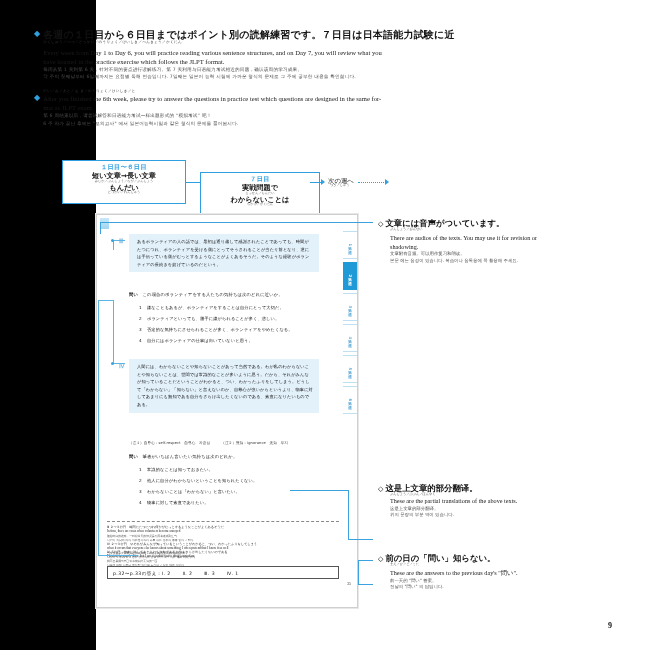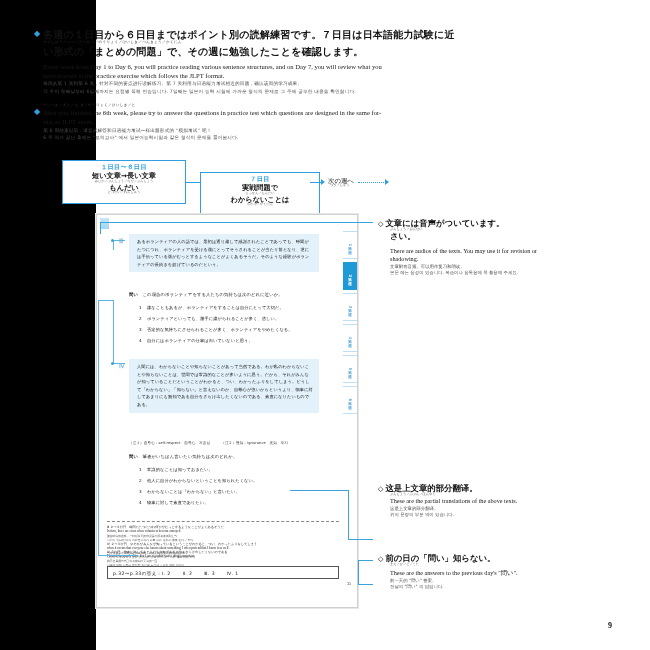--- a/index.html
+++ b/index.html
@@ -191,21 +191,20 @@
 <div id="root">
   <div class="sheet"></div>
 
   <div class="top-block">
 
     <div class="bullet-row">
       <span class="diamond">◆</span>
       <div style="flex:1">
         <div class="jp-head">各週の１日目から６日目まではポイント別の読解練習です。７日目は日本語能力試験に近</div>
         <div class="furi">かくしゅう／べつ／どっかい／のうりょく／けいしき／べんきょう／かくにん</div>
-        <div class="jp-head">い形式の「まとめの問題」で、その週に勉強したことを確認します。</div>
         <div style="height:3px"></div>
         <div class="en-line">Every week from Day 1 to Day 6, you will practice reading various sentence structures, and on Day 7, you will review what you</div>
         <div class="en-line">have learned in the practice exercise which follows the JLPT format.</div>
         <div class="cn-line">每周从第 1 天到第 6 天，针对不同的要点进行读解练习。第 7 天利用与日语能力考试相近的问题，确认该周的学习成果。</div>
         <div class="kr-line">각 주의 첫째날부터 6일째까지는 요점별 독해 연습입니다. 7일째는 일본어 능력 시험에 가까운 형식의 문제로 그 주에 공부한 내용을 확인합니다.</div>
       </div>
     </div>
 
     <div class="para-gap"></div>
 
@@ -356,21 +355,20 @@
   <div class="lead-h" style="left:358px; top:584px; width:15px;"></div>
   <div class="lead-v" style="left:358px; top:560px; height:24px;"></div>
   <div class="lead-h" style="left:358px; top:560px; width:15px;"></div>
 
   <div class="callout" style="left:378px; top:218px;">
     <div class="co-head">
       <span class="co-dia">◇</span>
       <span class="co-jp">文章には音声がついています。</span>
     </div>
     <div class="co-furi">ぶんしょう／おんせい</div>
-    <div class="co-jp" style="margin-left:12px;">さい。</div>
     <div class="co-en">There are audios of the texts. You may use it for revision or shadowing.</div>
     <div class="co-cn">文章附有音频。可以用作复习和朗读。</div>
     <div class="co-kr">본문 에는 음성이 있습니다. 복습이나 음독용에 꼭 활용해 주세요.</div>
   </div>
 
   <div class="callout" style="left:378px; top:483px;">
     <div class="co-head">
       <span class="co-dia">◇</span>
       <span class="co-jp">这是上文章的部分翻译。</span>
     </div>

